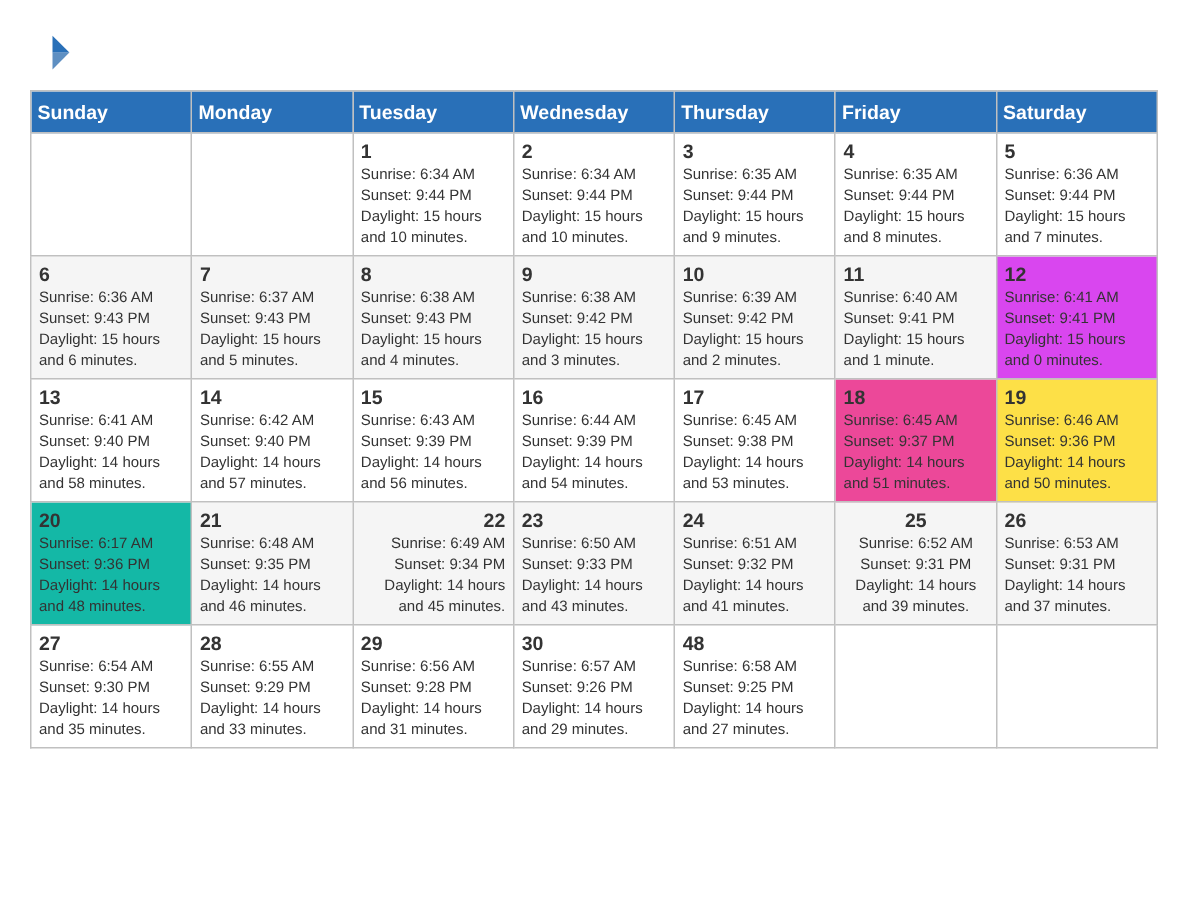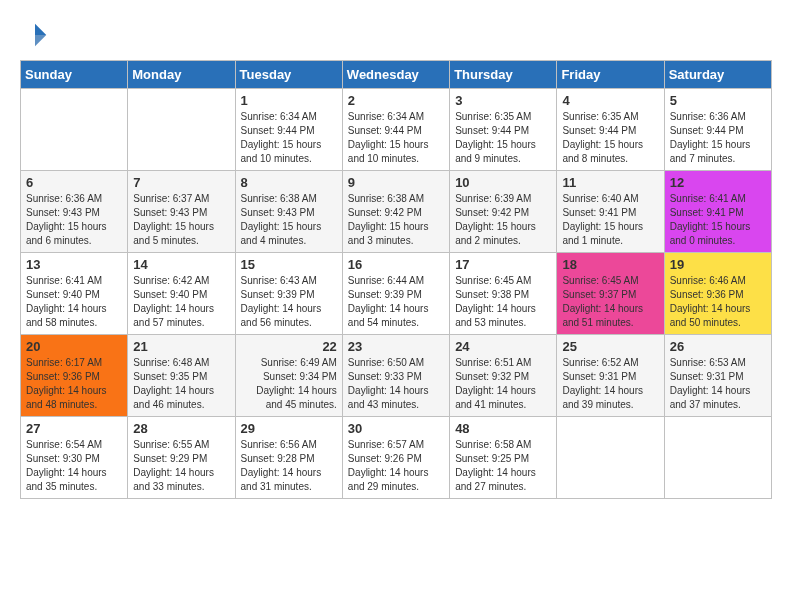--- a/index.html
+++ b/index.html
@@ -265,21 +265,21 @@
         </td>
         <td style="background: #fde047;">
           <span class="day-number">19</span>
           <div class="day-info" style="white-space: pre-line;">Sunrise: 6:46 AM
 Sunset: 9:36 PM
 Daylight: 14 hours
 and 50 minutes.</div>
         </td>
       </tr>
       <tr>
-        <td style="background: #f97316;">
+        <td style="background: #14b8a6;">
           <span class="day-number">20</span>
           <div class="day-info" style="white-space: pre-line;">Sunrise: 6:17 AM
 Sunset: 9:36 PM
 Daylight: 14 hours
 and 48 minutes.</div>
         </td>
         <td style="background: rgb(245, 245, 245);">
           <span class="day-number">21</span>
           <div class="day-info" style="white-space: pre-line;">Sunrise: 6:48 AM
 Sunset: 9:35 PM
@@ -300,21 +300,21 @@
 Daylight: 14 hours
 and 43 minutes.</div>
         </td>
         <td style="background: rgb(245, 245, 245);">
           <span class="day-number">24</span>
           <div class="day-info" style="white-space: pre-line;">Sunrise: 6:51 AM
 Sunset: 9:32 PM
 Daylight: 14 hours
 and 41 minutes.</div>
         </td>
-        <td style="background: rgb(245, 245, 245);">
+        <td style="background: rgb(245, 245, 245); text-align: center;">
           <span class="day-number">25</span>
           <div class="day-info" style="white-space: pre-line;">Sunrise: 6:52 AM
 Sunset: 9:31 PM
 Daylight: 14 hours
 and 39 minutes.</div>
         </td>
         <td style="background: rgb(245, 245, 245);">
           <span class="day-number">26</span>
           <div class="day-info" style="white-space: pre-line;">Sunrise: 6:53 AM
 Sunset: 9:31 PM

